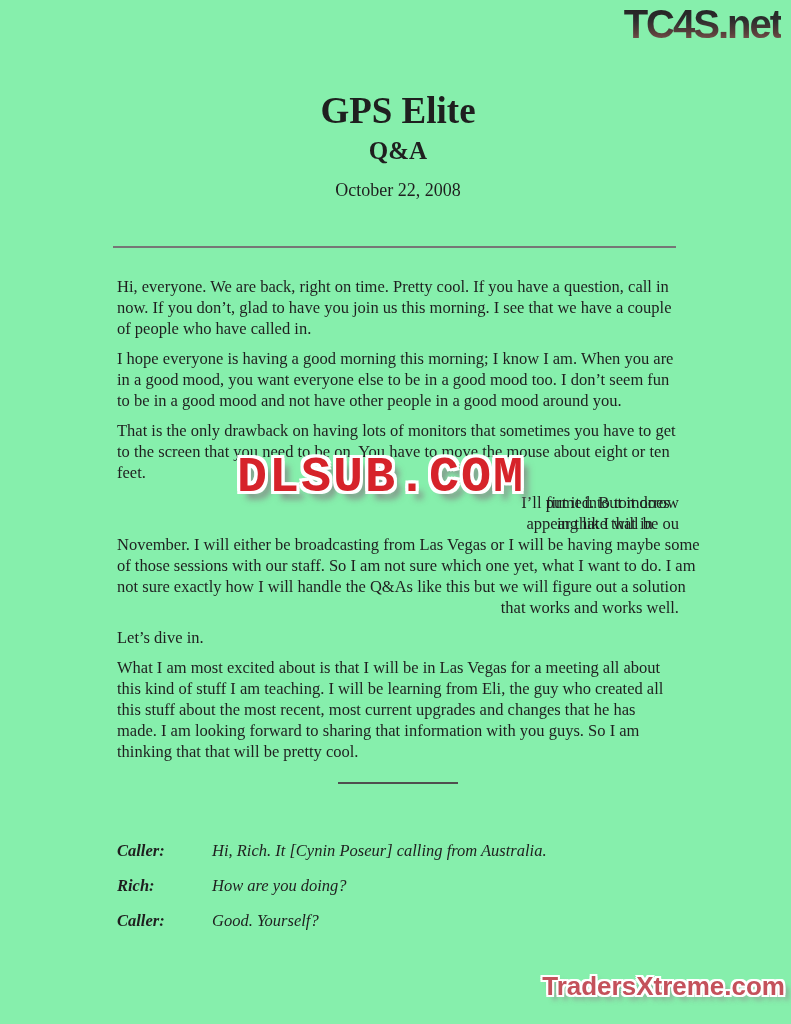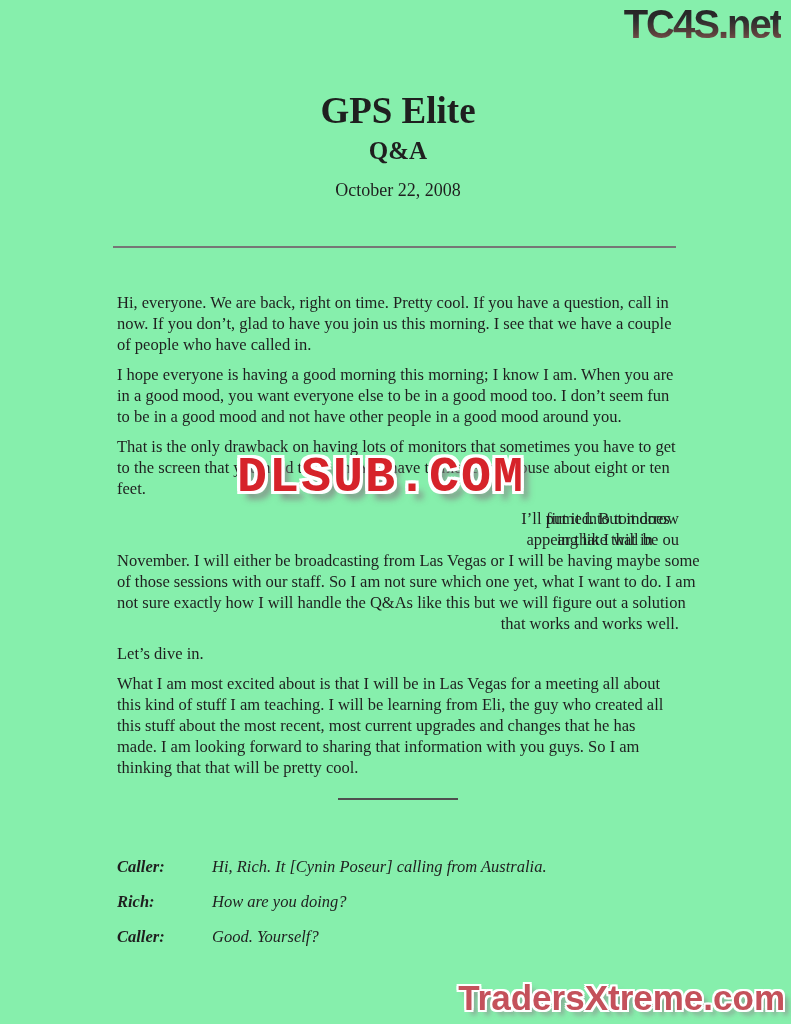--- a/index.html
+++ b/index.html
@@ -47,21 +47,21 @@
     top: 246px;
     width: 563px;
     height: 2px;
     background: #767676;
   }
 
   
   .body-text {
     position: absolute;
     left: 117px;
-    top: 292px;
+    top: 276px;
     width: 562px;
     font-size: 16.5px;
     line-height: 21px;
   }
   .body-text p { margin: 0 0 9px 0; }
   .para-obscured { margin: 0 0 9px 0; text-align: right; }
   .p4-line { position: relative; height: 21px; white-space: nowrap; }
   .p4-line .frag-right { position: absolute; top: 0; }
 
   .section-divider {
@@ -92,24 +92,24 @@
       -3px  3px 0 #ffffff,  3px  3px 0 #ffffff,
        0   -3px 0 #ffffff,  0    3px 0 #ffffff,
       -3px  0   0 #ffffff,  3px  0   0 #ffffff,
        7px  8px 6px rgba(130,130,130,0.85);
   }
 
   
   .tx-logo {
     position: absolute;
     right: 6px;
-    bottom: 6px;
+    bottom: 22px;
     font-family: "Liberation Sans", sans-serif;
     font-weight: bold;
-    font-size: 35px;
+    font-size: 26px;
     color: #c4515b;
     text-shadow:
       -2px -2px 0 #ffffff,  2px -2px 0 #ffffff,
       -2px  2px 0 #ffffff,  2px  2px 0 #ffffff,
        0   -2px 0 #ffffff,  0    2px 0 #ffffff,
       -2px  0   0 #ffffff,  2px  0   0 #ffffff,
        5px  5px 5px rgba(140,140,140,0.8);
   }
 </style>
 </head>

